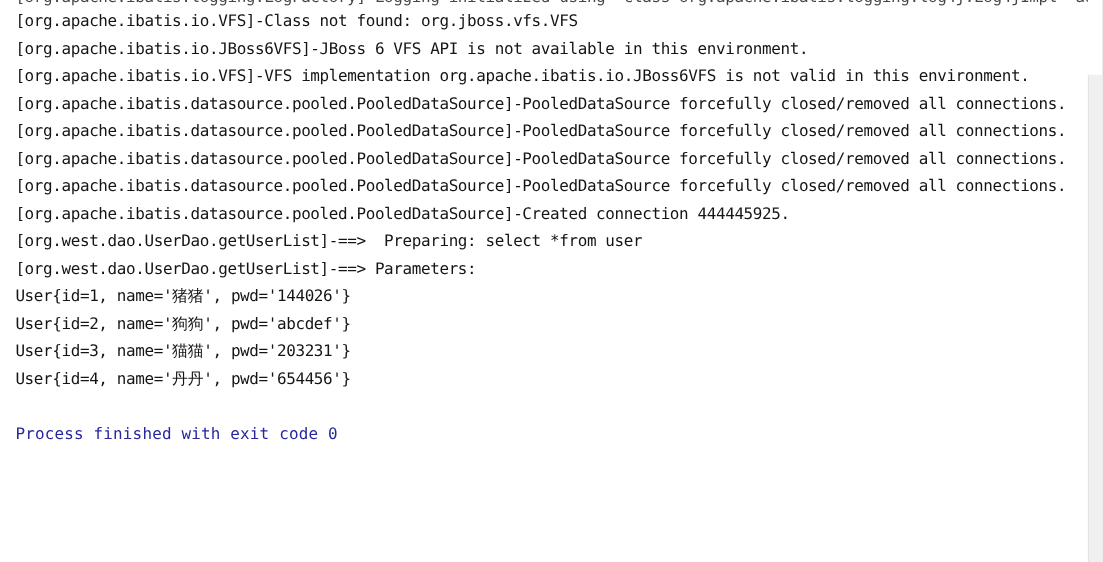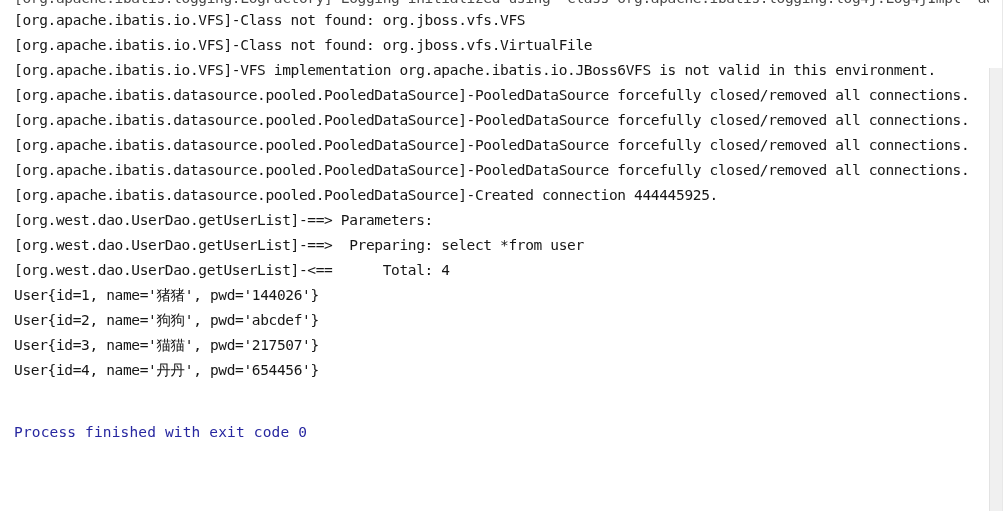--- a/index.html
+++ b/index.html
@@ -60,21 +60,20 @@
     color: #151515;
   }
 
   .log-line.blank {
     color: transparent;
   }
 
   .log-line.exit {
     color: #2727a0;
     letter-spacing: 0.15px;
-    margin-top: 12px;
   }
 
   
   .scrollbar {
     position: absolute;
     top: 0;
     right: 0;
     width: 14px;
     height: 511px;
     background: #ffffff;
@@ -110,33 +109,32 @@
 <body>
 
 <div id="console">
 
   <div class="clipped-line-wrap">
     <div class="clipped-line">[org.apache.ibatis.logging.LogFactory]-Logging initialized using 'class org.apache.ibatis.logging.log4j.Log4jImpl' adapter.</div>
   </div>
 
   <div class="log-area">
       <div class="log-line">[org.apache.ibatis.io.VFS]-Class not found: org.jboss.vfs.VFS</div>
-      <div class="log-line">[org.apache.ibatis.io.VFS]-Class not found: org.jboss.vfs.VirtualFile</div>
+      <div class="log-line">[org.apache.ibatis.io.JBoss6VFS]-JBoss 6 VFS API is not available in this environment.</div>
       <div class="log-line">[org.apache.ibatis.io.VFS]-VFS implementation org.apache.ibatis.io.JBoss6VFS is not valid in this environment.</div>
       <div class="log-line">[org.apache.ibatis.datasource.pooled.PooledDataSource]-PooledDataSource forcefully closed/removed all connections.</div>
       <div class="log-line">[org.apache.ibatis.datasource.pooled.PooledDataSource]-PooledDataSource forcefully closed/removed all connections.</div>
       <div class="log-line">[org.apache.ibatis.datasource.pooled.PooledDataSource]-PooledDataSource forcefully closed/removed all connections.</div>
       <div class="log-line">[org.apache.ibatis.datasource.pooled.PooledDataSource]-PooledDataSource forcefully closed/removed all connections.</div>
       <div class="log-line">[org.apache.ibatis.datasource.pooled.PooledDataSource]-Created connection 444445925.</div>
+      <div class="log-line">[org.west.dao.UserDao.getUserList]-==&gt;  Preparing: select *from user</div>
       <div class="log-line">[org.west.dao.UserDao.getUserList]-==&gt; Parameters:</div>
-      <div class="log-line">[org.west.dao.UserDao.getUserList]-==&gt;  Preparing: select *from user</div>
-      <div class="log-line">[org.west.dao.UserDao.getUserList]-&lt;==      Total: 4</div>
       <div class="log-line">User{id=1, name='猪猪', pwd='144026'}</div>
       <div class="log-line">User{id=2, name='狗狗', pwd='abcdef'}</div>
-      <div class="log-line">User{id=3, name='猫猫', pwd='217507'}</div>
+      <div class="log-line">User{id=3, name='猫猫', pwd='203231'}</div>
       <div class="log-line">User{id=4, name='丹丹', pwd='654456'}</div>
       <div class="log-line blank"></div>
       <div class="log-line exit">Process finished with exit code 0</div>
     </div>
 
   <div class="scrollbar">
     <div class="scroll-track"></div>
     <div class="scroll-thumb"></div>
     <div class="scroll-edge"></div>
   </div>

